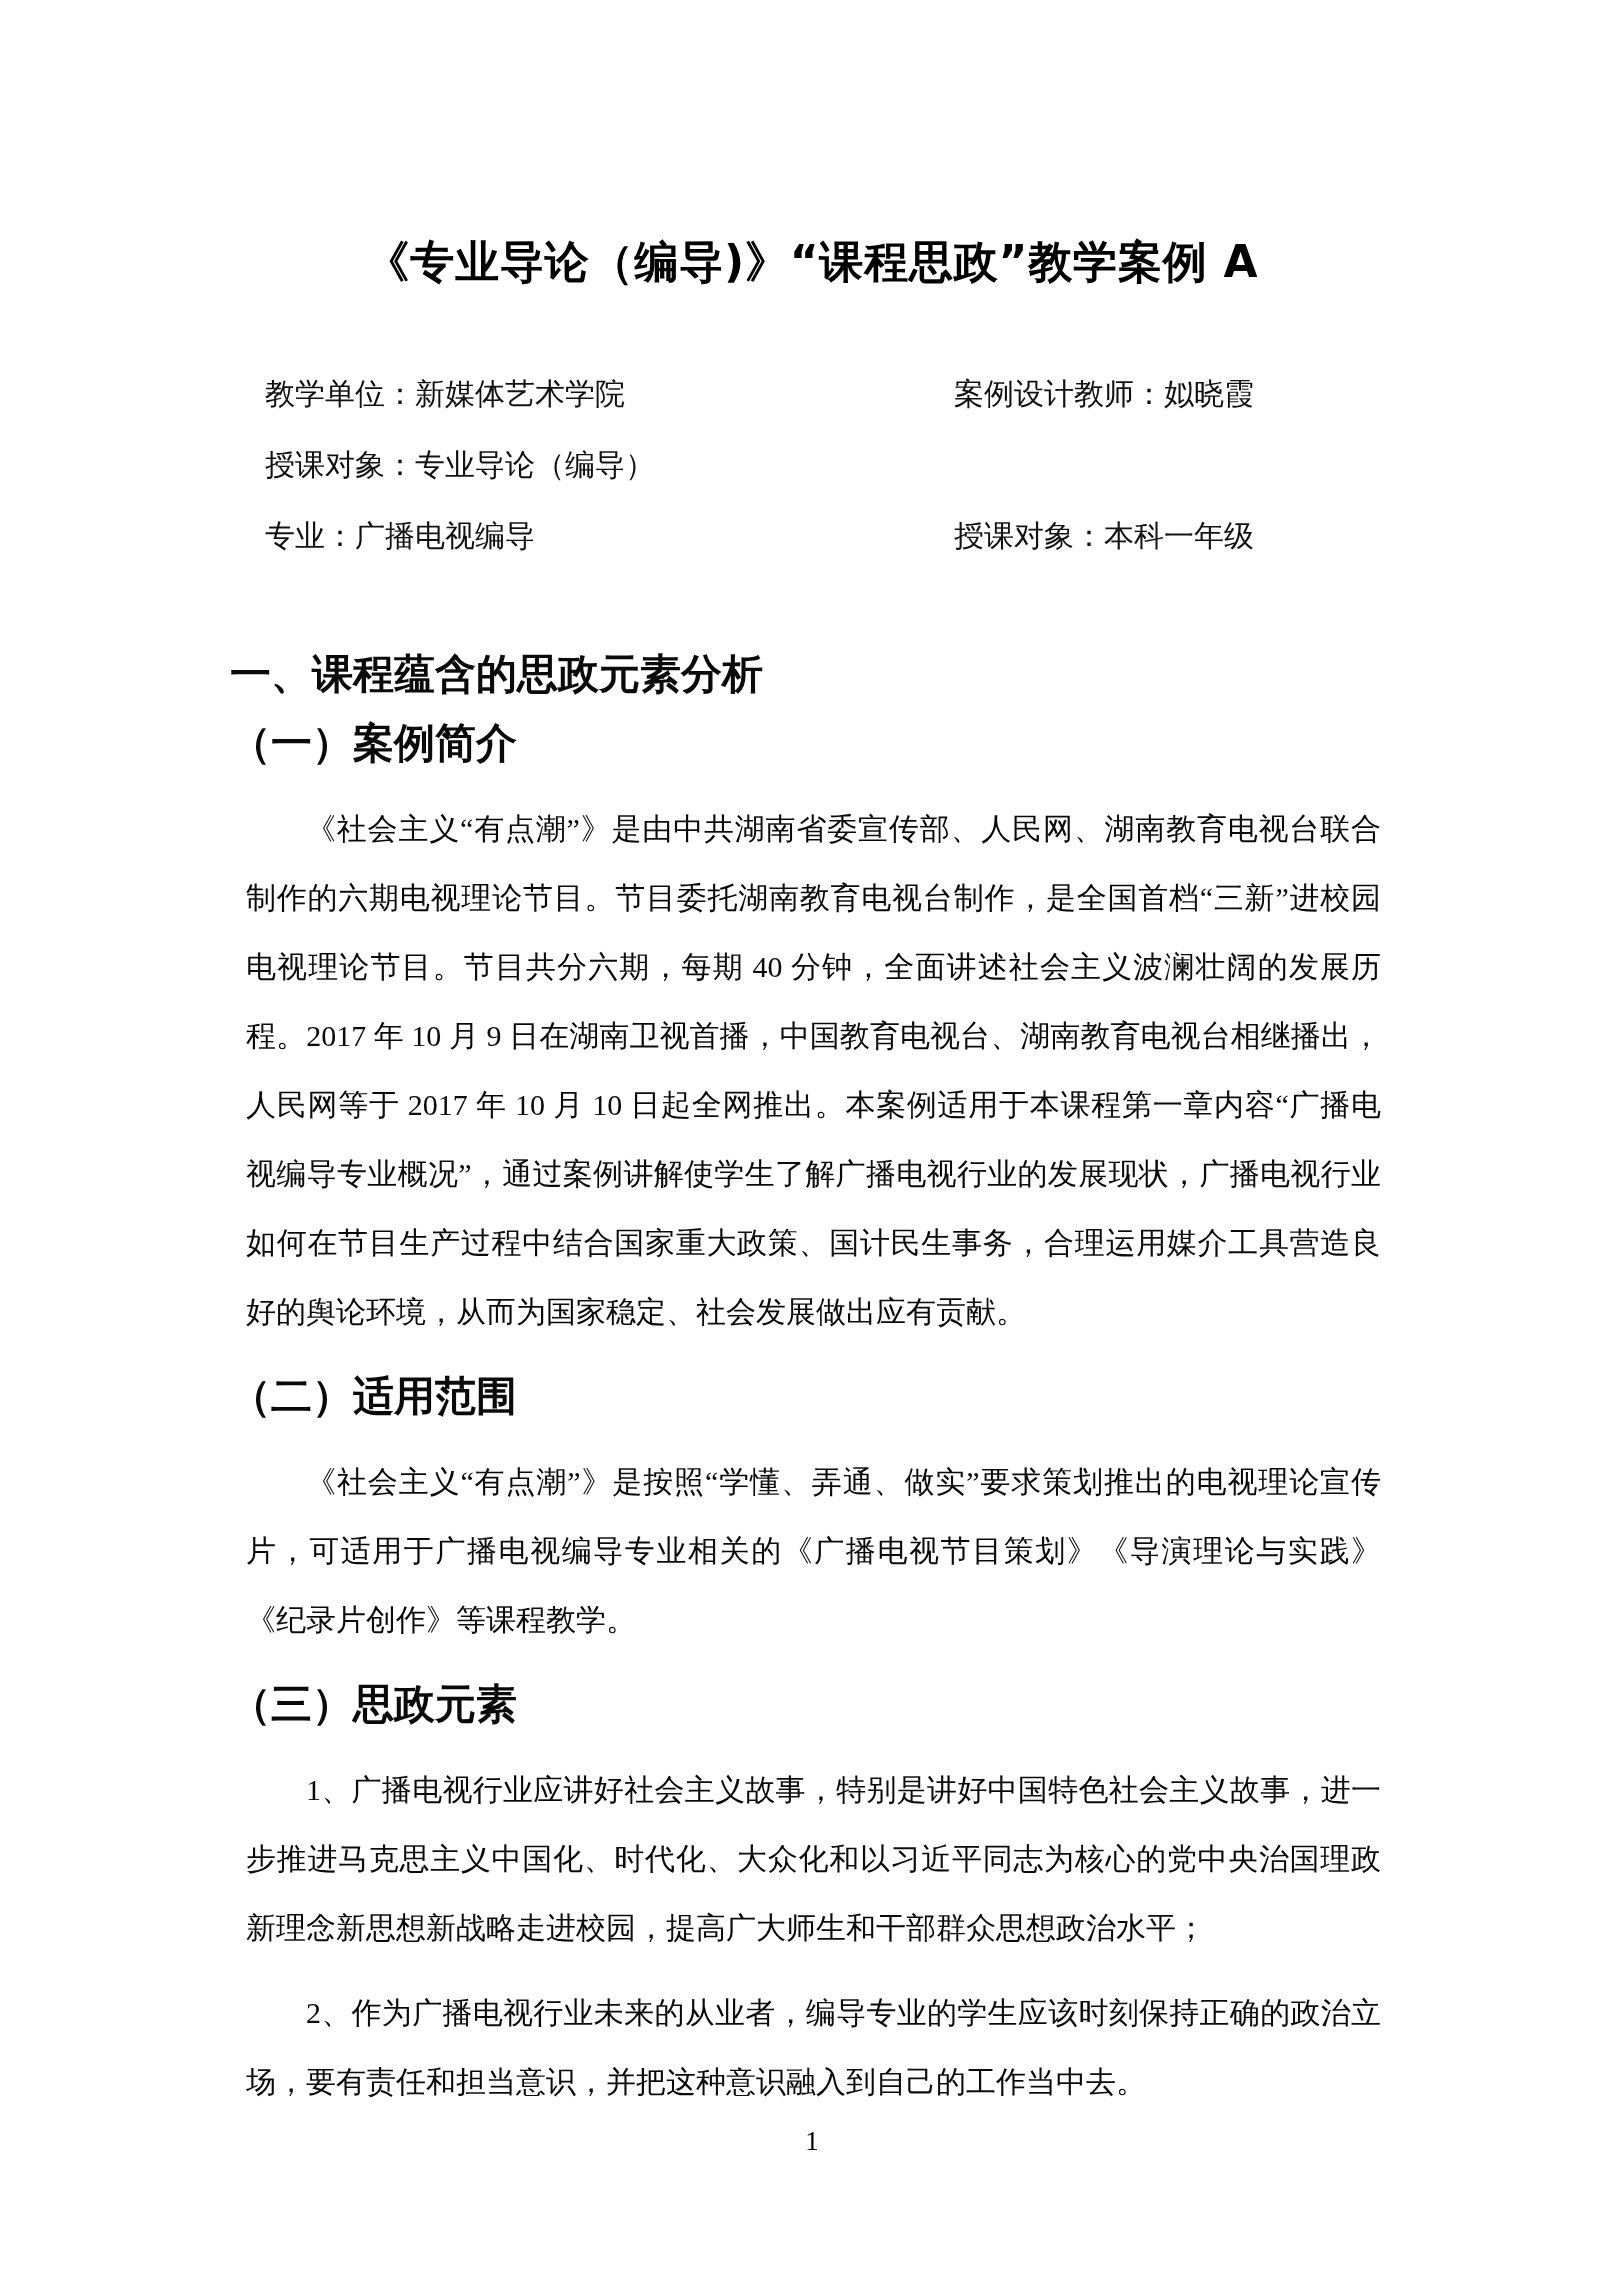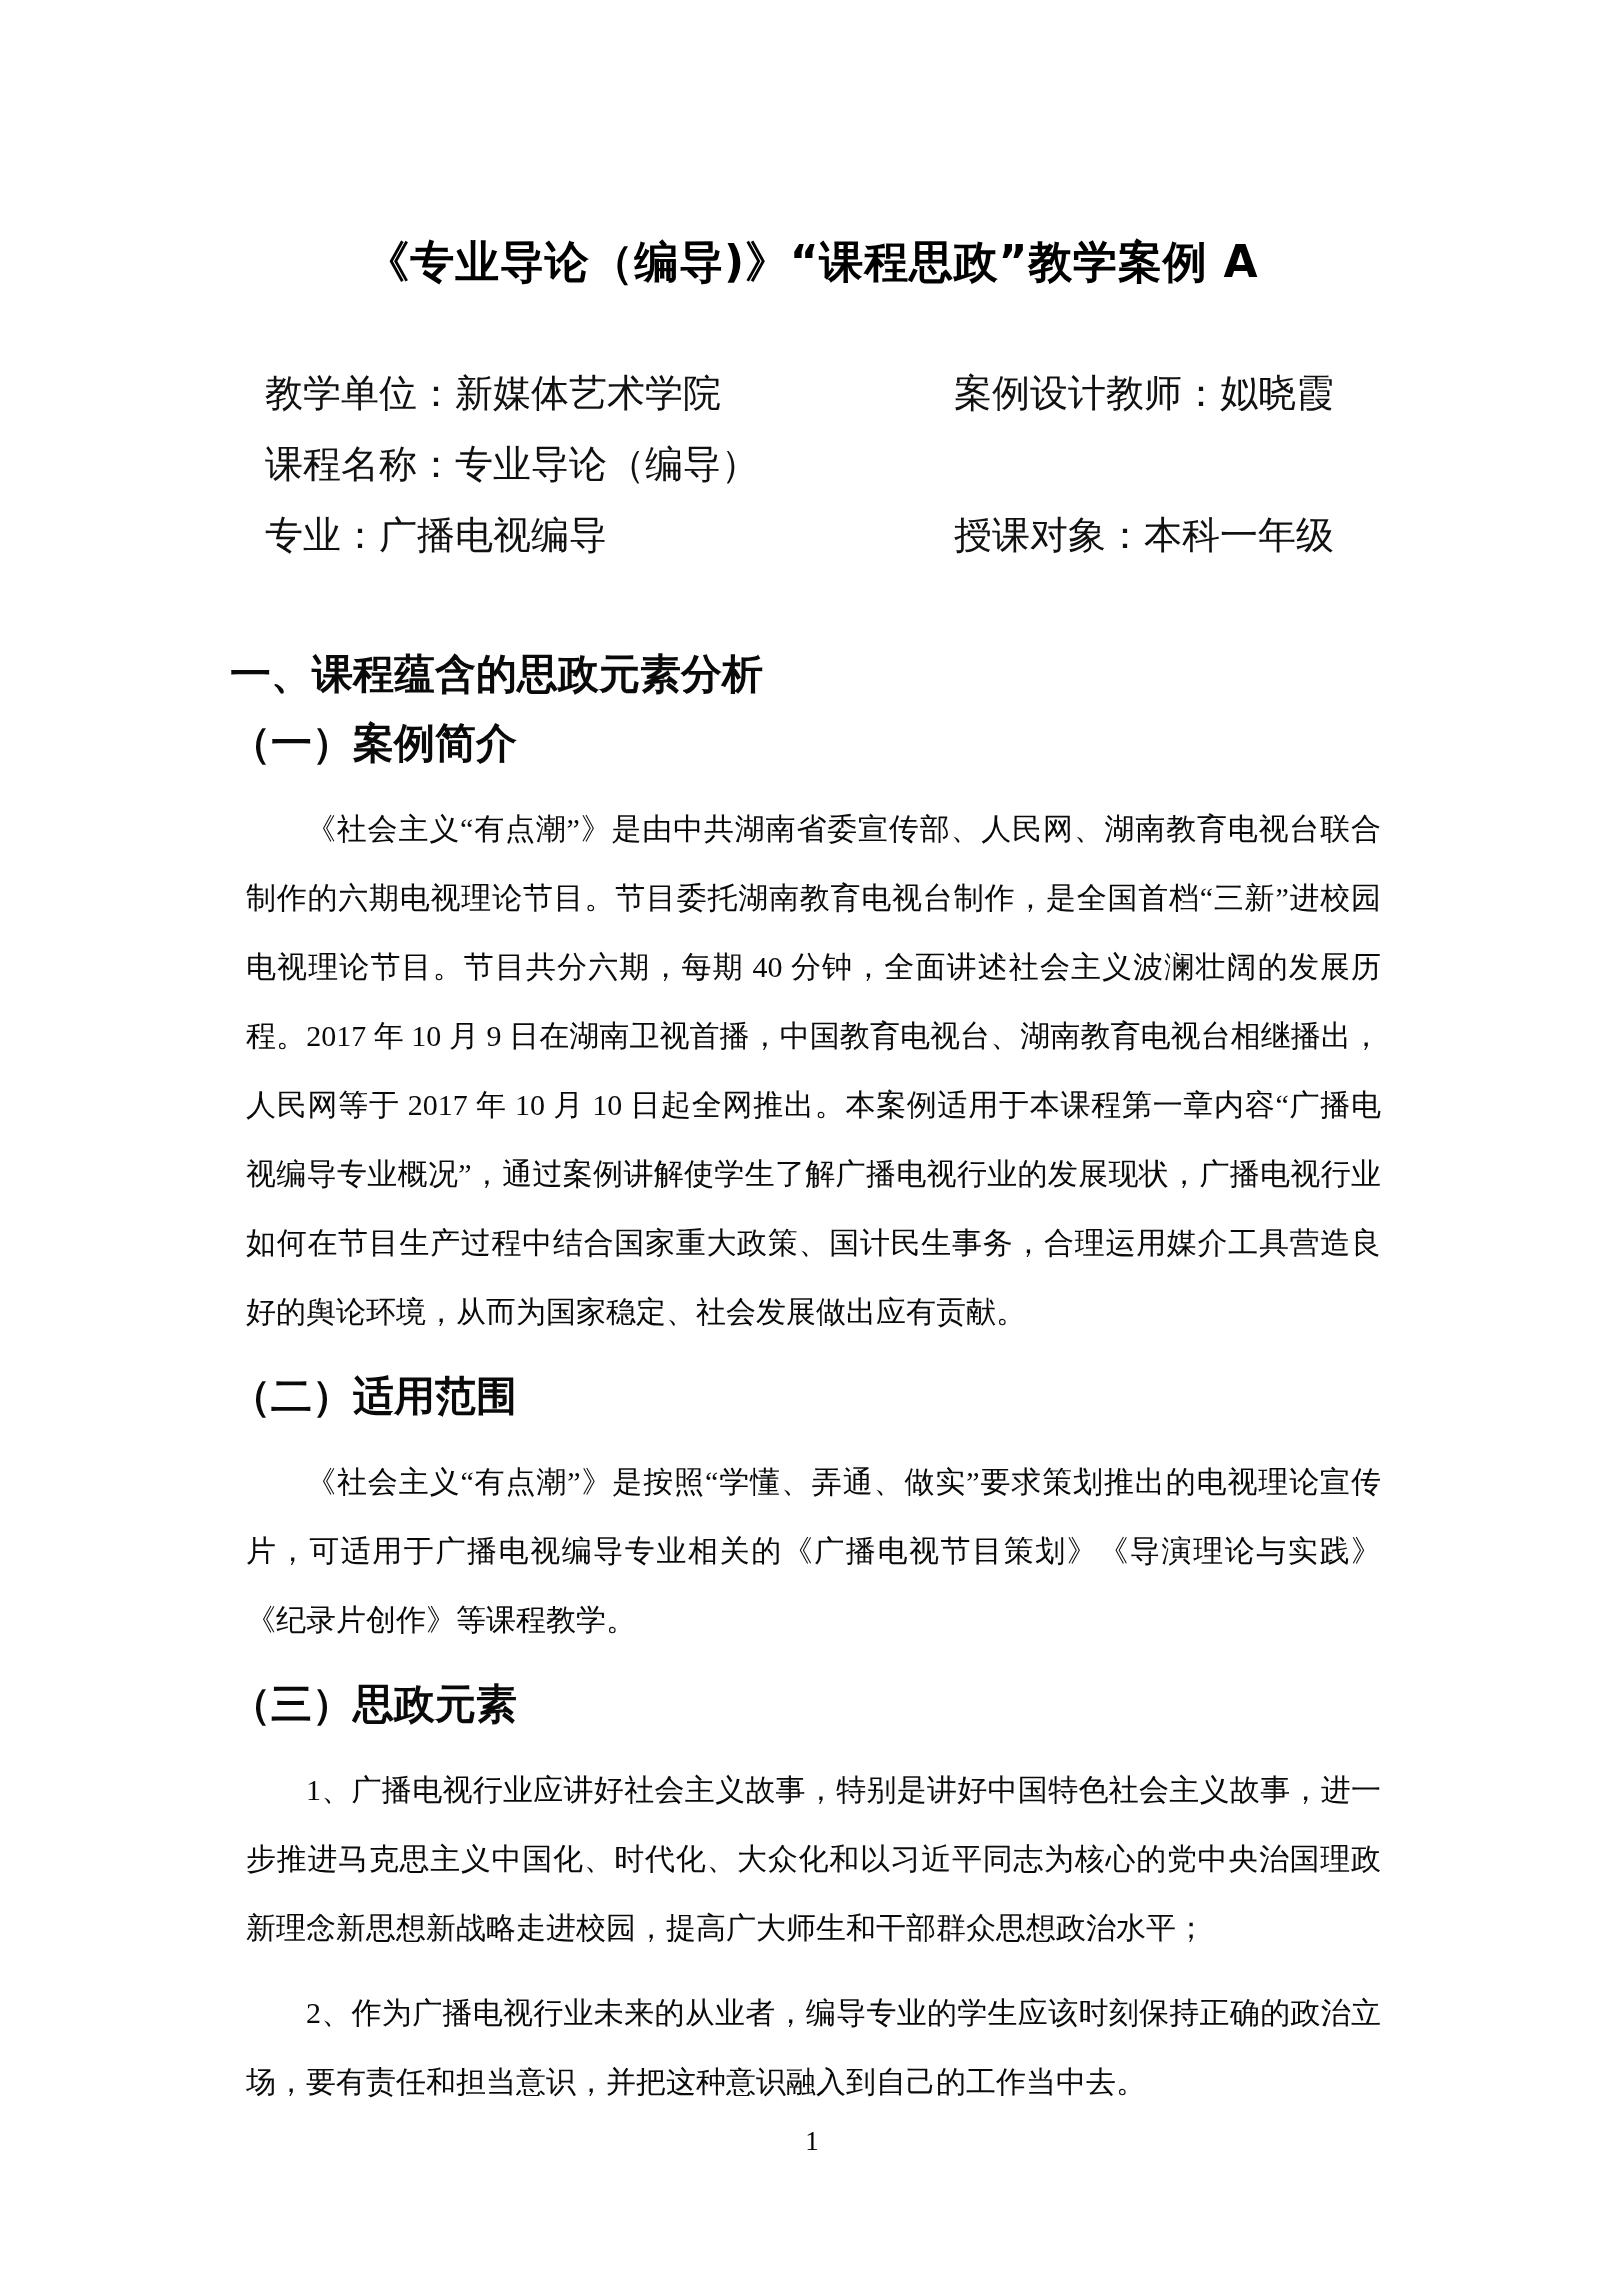--- a/index.html
+++ b/index.html
@@ -25,21 +25,21 @@
     font-size: 44px;
     line-height: 1.1;
     letter-spacing: 0.8px;
     color: #000000;
   }
   .meta {
     position: absolute;
     left: 265px;
     top: 358px;
     width: 1131px;
-    font-size: 38px;
+    font-size: 30px;
   }
   .meta-row {
     display: grid;
     grid-template-columns: 689px 1fr;
     line-height: 71px;
     height: 71px;
   }
   .meta-cell { white-space: nowrap; }
   .content {
     position: absolute;
@@ -80,21 +80,21 @@
 <div class="page">
 
   <h1 class="title">《专业导论（编导)》“课程思政”教学案例 A</h1>
 
   <div class="meta">
     <div class="meta-row">
       <div class="meta-cell">教学单位：新媒体艺术学院</div>
       <div class="meta-cell">案例设计教师：姒晓霞</div>
     </div>
     <div class="meta-row">
-      <div class="meta-cell">课程名称：专业导论（编导）</div>
+      <div class="meta-cell">授课对象：专业导论（编导）</div>
     </div>
     <div class="meta-row">
       <div class="meta-cell">专业：广播电视编导</div>
       <div class="meta-cell">授课对象：本科一年级</div>
     </div>
   </div>
 
   <div class="content">
     <h2>一、课程蕴含的思政元素分析</h2>
     <h3>（一）案例简介</h3>

